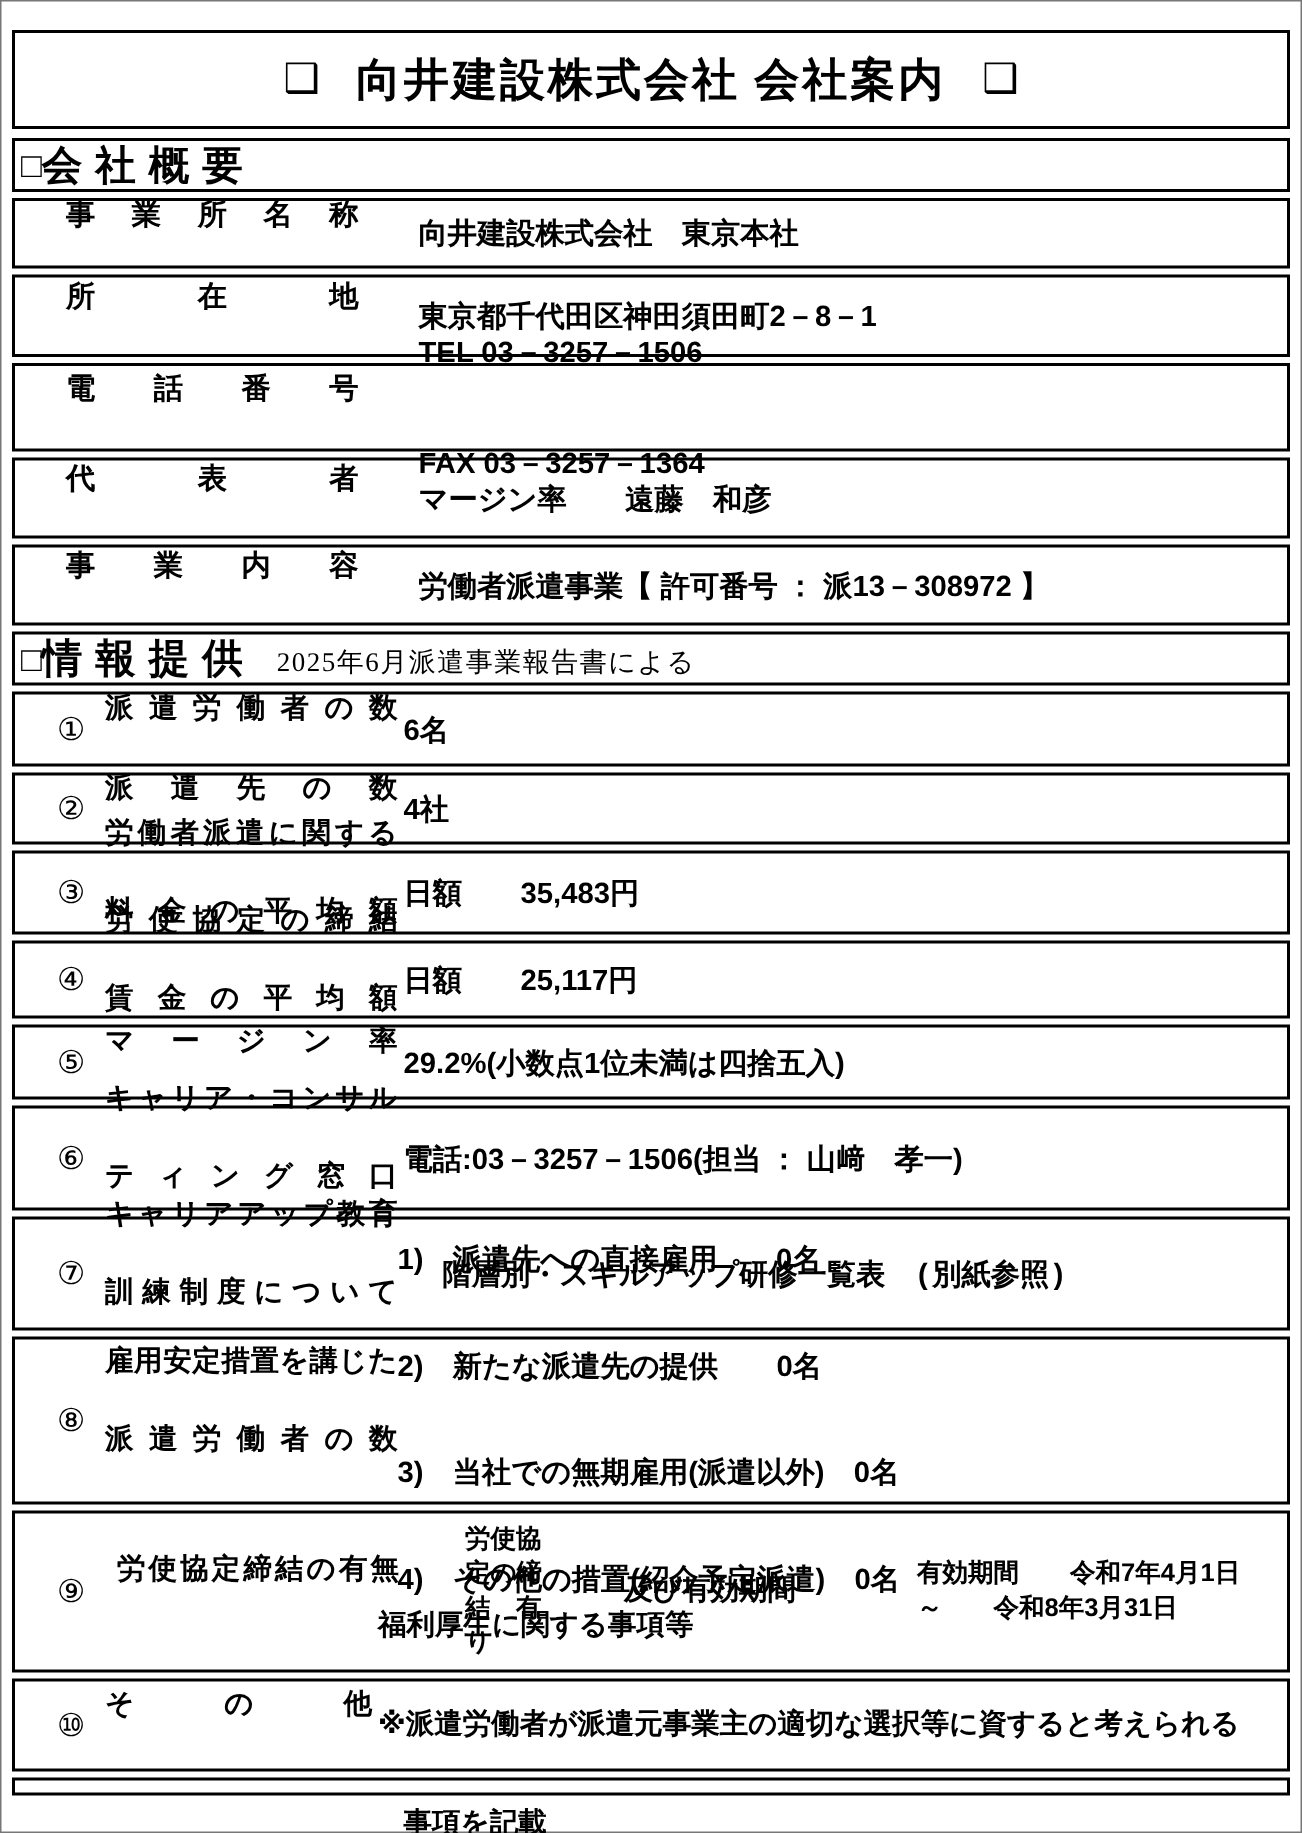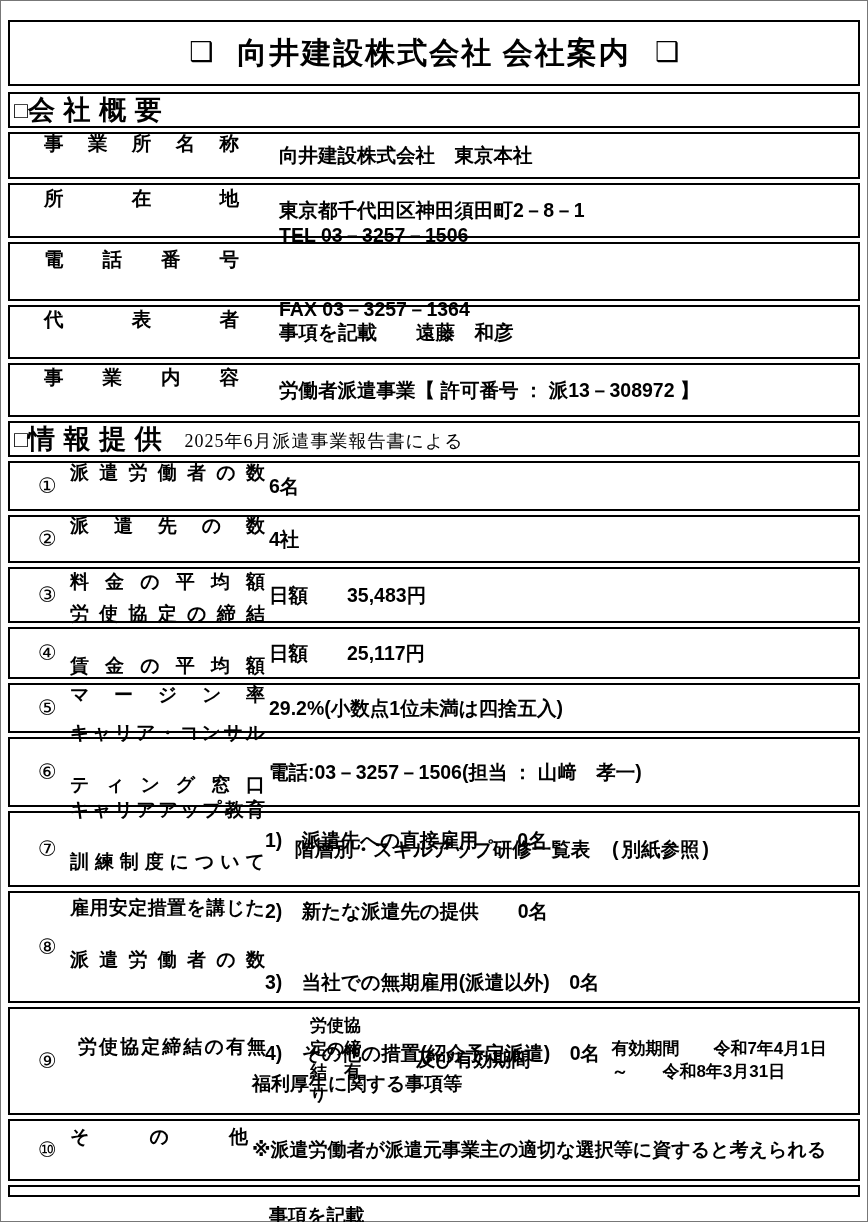--- a/index.html
+++ b/index.html
@@ -104,21 +104,21 @@
   <div class="box crow" style="height:59px">
     <div class="clabel jl">電話番号</div>
     <div class="cvalue">
       <div class="vline">TEL 03－3257－1506</div>
       <div class="vline">FAX 03－3257－1364</div>
     </div>
   </div>
 
   <div class="box crow" style="height:54px">
     <div class="clabel jl">代表者</div>
-    <div class="cvalue">事項を記載　　遠藤　和彦</div>
+    <div class="cvalue">マージン率　　遠藤　和彦</div>
   </div>
 
   <div class="box crow" style="height:54px">
     <div class="clabel jl">事業内容</div>
     <div class="cvalue">労働者派遣事業【 許可番号 ： 派13－308972 】</div>
   </div>
 
   <div class="box sec">
     <span class="sec-sq">□</span>
     <span class="sec-title">情報提供</span>
@@ -133,20 +133,21 @@
 
   <div class="box irow" style="height:48px">
     <div class="inum">②</div>
     <div class="ilabel jl">派遣先の数</div>
     <div class="ivalue">4社</div>
   </div>
 
   <div class="box irow" style="height:56px">
     <div class="inum">③</div>
     <div class="ilabel">
+      <div class="jl">労働者派遣に関する</div>
       <div class="jl">料金の平均額</div>
     </div>
     <div class="ivalue">日額　　35,483円</div>
   </div>
 
   <div class="box irow" style="height:52px">
     <div class="inum">④</div>
     <div class="ilabel">
       <div class="jl">労使協定の締結</div>
       <div class="jl">賃金の平均額</div>

